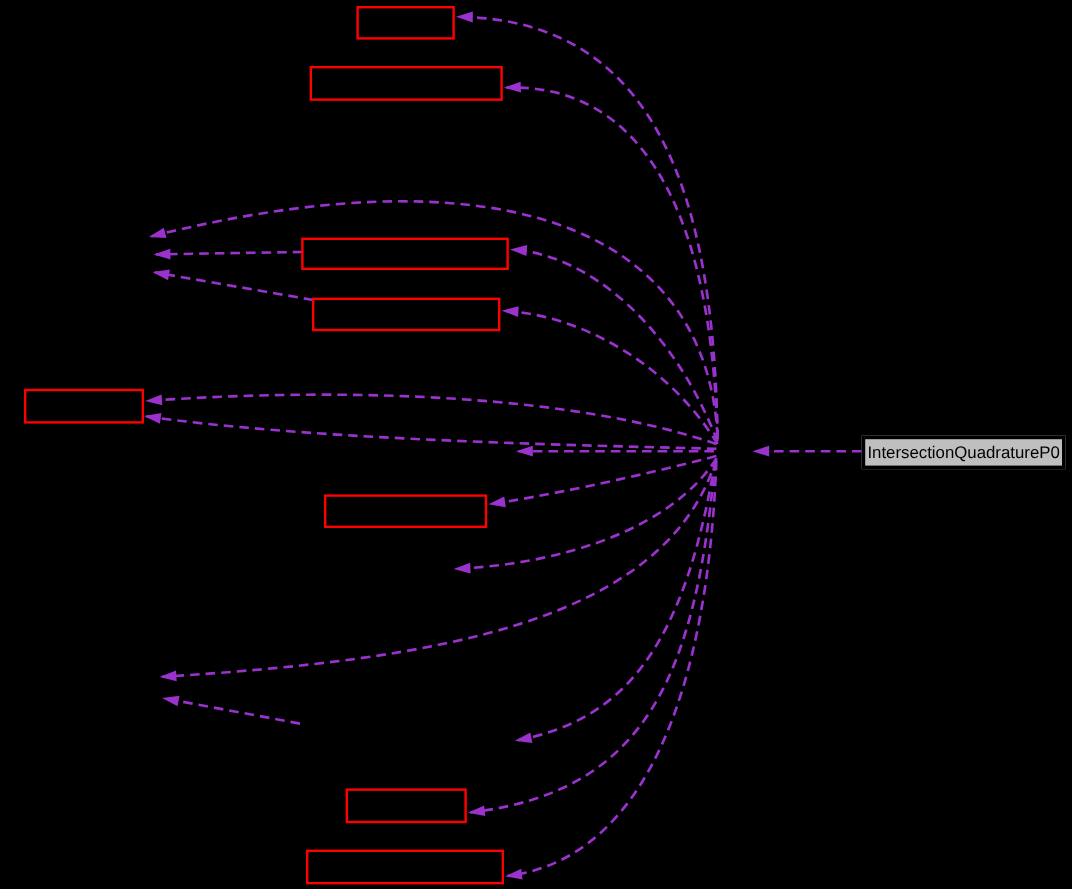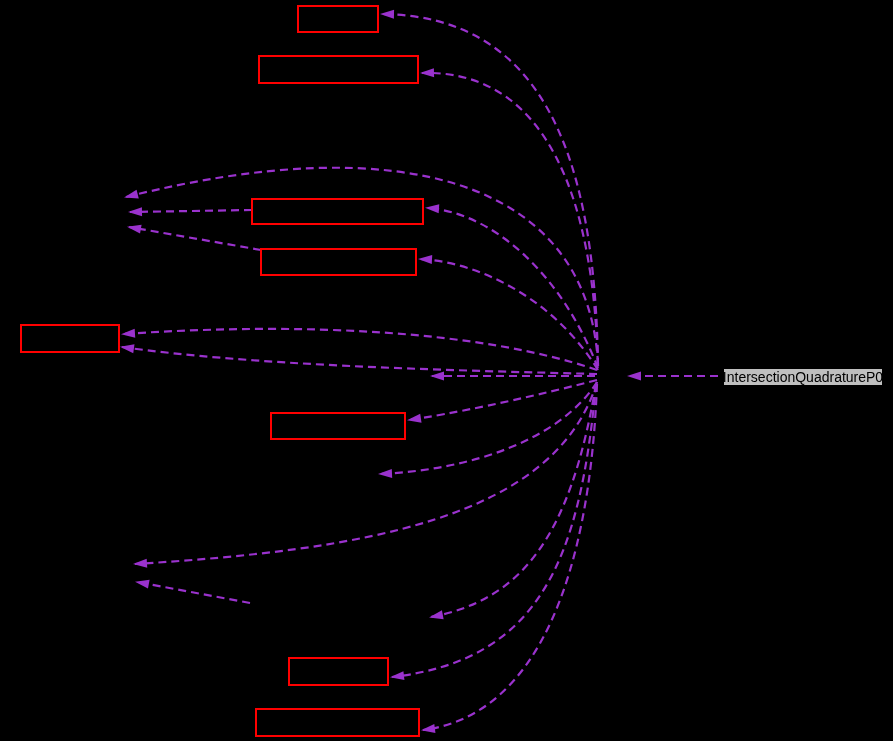--- a/index.html
+++ b/index.html
@@ -2,21 +2,21 @@
 <html><head>
 <meta charset="utf-8">
 <style>
   html,body{margin:0;padding:0;background:#000;}
   #stage{position:relative;width:893px;height:741px;background:#000;overflow:hidden;}
   #graph{position:absolute;left:0;top:0;}
   .main-node{
     position:absolute;
     box-sizing:border-box;
     background:#bfbfbf;
-    border:6px solid #ffffff;
+    border:3px solid #ffffff;
     color:#000;
     font-family:"Liberation Sans", sans-serif;
     font-size:14px;
     display:flex;
     align-items:center;
     justify-content:center;
     white-space:nowrap;
   }
 </style>
 </head>

